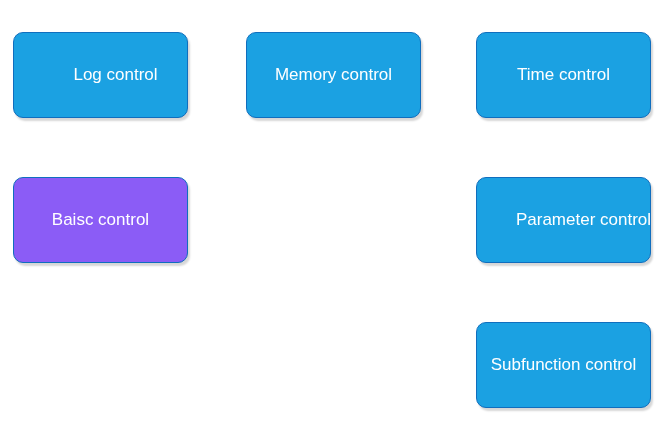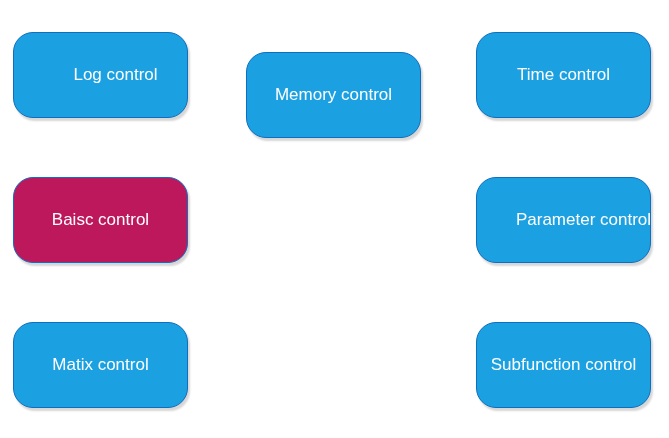--- a/index.html
+++ b/index.html
@@ -12,21 +12,21 @@
     width: 669px;
     height: 438px;
     background: #ffffff;
     overflow: hidden;
     font-family: "Liberation Sans", sans-serif;
   }
   .btn {
     position: absolute;
     width: 175px;
     height: 86px;
-    border-radius: 20px;
+    border-radius: 10px;
     border: 1px solid #106EBE;
     background: #1BA1E2;
     box-shadow: 2px 3px 2px rgba(0,0,0,0.16);
     display: flex;
     align-items: center;
     justify-content: center;
     cursor: pointer;
     box-sizing: border-box;
   }
   .btn-label {
@@ -48,39 +48,36 @@
 </style>
 </head>
 <body>
 
 <div class="canvas">
 
   <div class="btn r1 c1" style="background-color: rgb(27, 161, 226); border-color: rgb(16, 110, 190);">
     <span class="btn-label shift-right">Log control</span>
   </div>
 
-  <div class="btn r1 c2" style="background-color: rgb(27, 161, 226); border-color: rgb(16, 110, 190); margin-top: 20px;">
+  <div class="btn r1 c2" style="background-color: rgb(27, 161, 226); border-color: rgb(16, 110, 190);">
     <span class="btn-label">Memory control</span>
   </div>
 
   <div class="btn r1 c3" style="background-color: rgb(27, 161, 226); border-color: rgb(16, 110, 190);">
     <span class="btn-label">Time control</span>
   </div>
 
-  <div class="btn r2 c1" style="background-color: #be185d; border-color: rgb(16, 110, 190);">
+  <div class="btn r2 c1" style="background-color: #8b5cf6; border-color: rgb(16, 110, 190);">
     <span class="btn-label">Baisc control</span>
   </div>
 
 
   <div class="btn r2 c3" style="background-color: rgb(27, 161, 226); border-color: rgb(16, 110, 190); padding-left: 40px;">
     <span class="btn-label">Parameter control</span>
   </div>
 
-  <div class="btn r3 c1" style="background-color: rgb(27, 161, 226); border-color: rgb(16, 110, 190);">
-    <span class="btn-label">Matix control</span>
-  </div>
 
 
   <div class="btn r3 c3" style="background-color: rgb(27, 161, 226); border-color: rgb(16, 110, 190); text-align: center;">
     <span class="btn-label">Subfunction control</span>
   </div>
 
 </div>
 
 </body></html>

